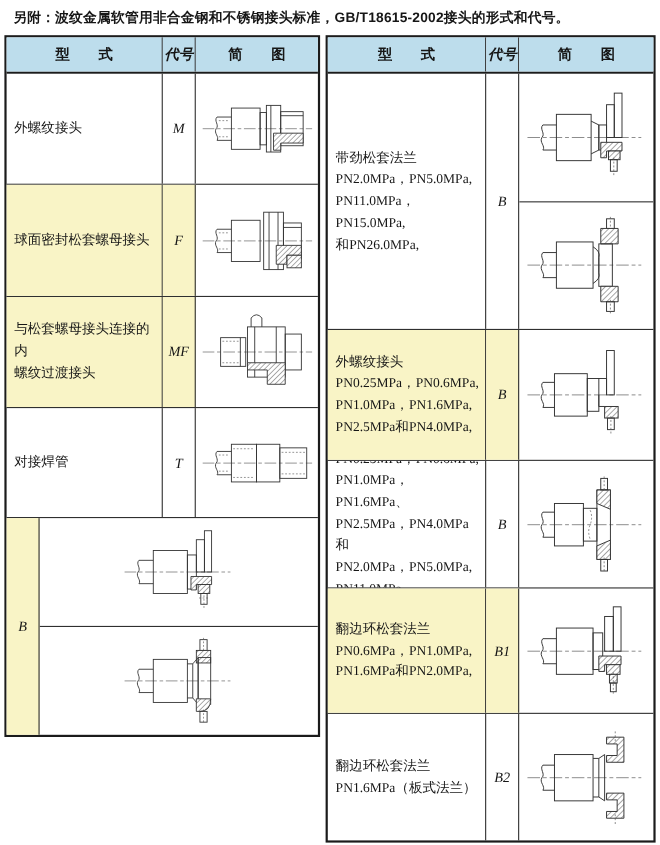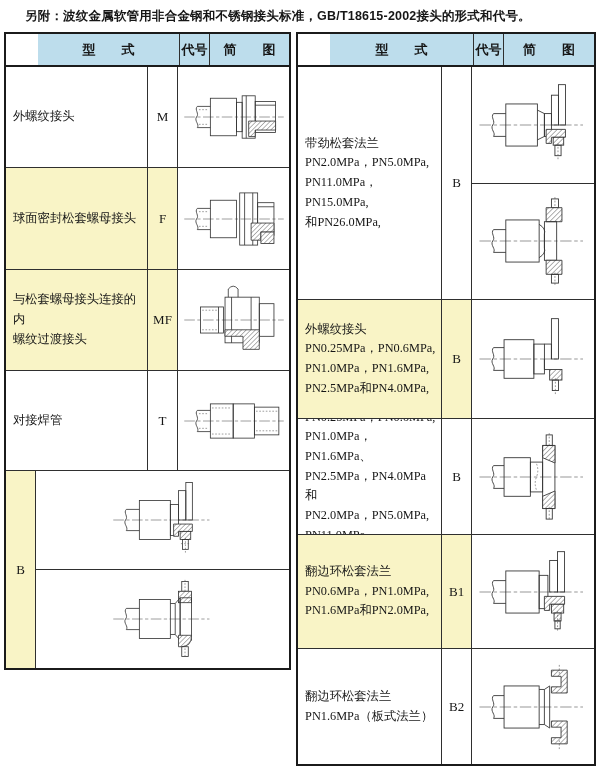--- a/index.html
+++ b/index.html
@@ -9,36 +9,36 @@
     --line:#2f2f2f;
   }
   html,body{margin:0;padding:0;}
   body{
     width:600px;height:768px;background:#ffffff;
     font-family:"Liberation Sans","DejaVu Sans",sans-serif;
     color:#161616;overflow:hidden;
   }
   .title{
     font-size:12.5px;font-weight:bold;letter-spacing:.2px;
-    padding:8px 4px 7px 12px;white-space:nowrap;margin-left:13px;
+    padding:8px 4px 7px 12px;white-space:nowrap;
   }
   .tables{display:flex;gap:5px;padding:0 4px;align-items:flex-start;}
   .tbl{border:2px solid var(--border);background:#fff;}
   .tbl-left{width:287px;}
   .tbl-right{width:300px;}
   .row{display:flex;border-bottom:1px solid var(--line);box-sizing:border-box;}
   .row:last-child{border-bottom:none;}
-  .row.hdr{border-bottom:2px solid var(--border);height:33px;padding-left:32px;}
+  .row.hdr{border-bottom:2px solid var(--border);height:33px;}
   .cell{box-sizing:border-box;display:flex;align-items:center;overflow:hidden;}
   .cell.type{flex:0 0 142px;border-right:1px solid var(--line);padding:3px 4px 3px 7px;
     font-size:12.3px;line-height:1.6;white-space:pre-line;
     font-family:Liberation Serif, serif;}
   .tbl-right .cell.type{flex:0 0 144px;}
   .cell.code{flex:0 0 30px;border-right:1px solid var(--line);justify-content:center;
-    font-size:13px;font-family:"Liberation Serif","DejaVu Serif",serif;}
+    font-size:13px;font-family:"Liberation Serif","DejaVu Serif",serif;font-style:italic;}
   .cell.diag{flex:1;justify-content:center;padding:0;}
   .cell.diag.split{flex-direction:column;align-items:stretch;}
   .sub{flex:1;display:flex;align-items:center;justify-content:center;}
   .sub.first{border-bottom:1px solid var(--line);}
   .hdr .cell{justify-content:center;font-weight:bold;font-size:13px;
     background:var(--header-bg);padding:0;white-space:nowrap;
     font-family:"Liberation Sans","DejaVu Sans",sans-serif;line-height:1;}
   .hl{background:var(--hl-bg);}
   svg .ln{fill:none;stroke:#333;stroke-width:1;}
   svg .ht{fill:url(#hatch);stroke:#333;stroke-width:1;}

